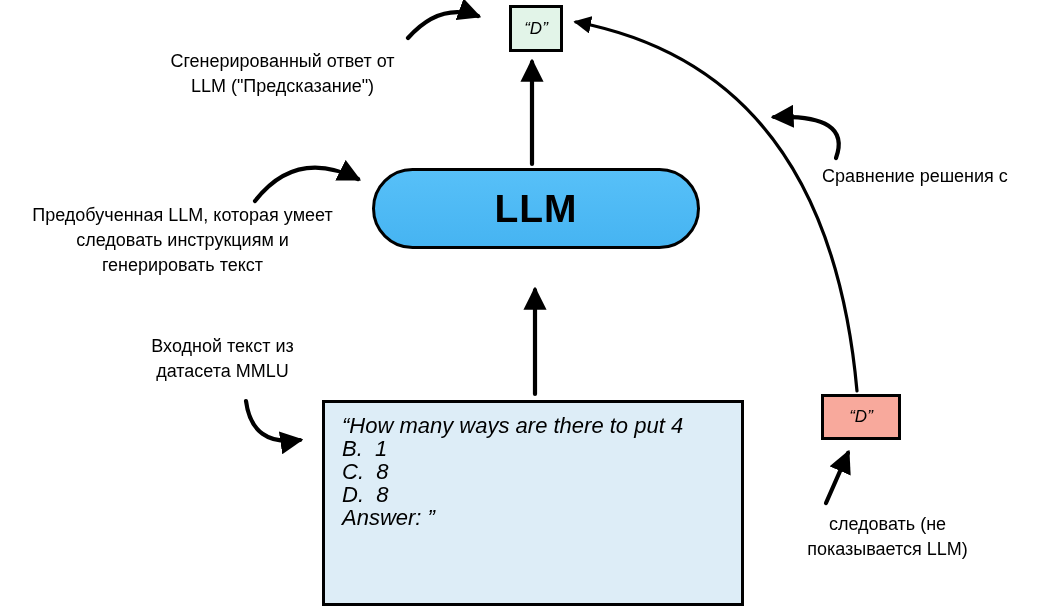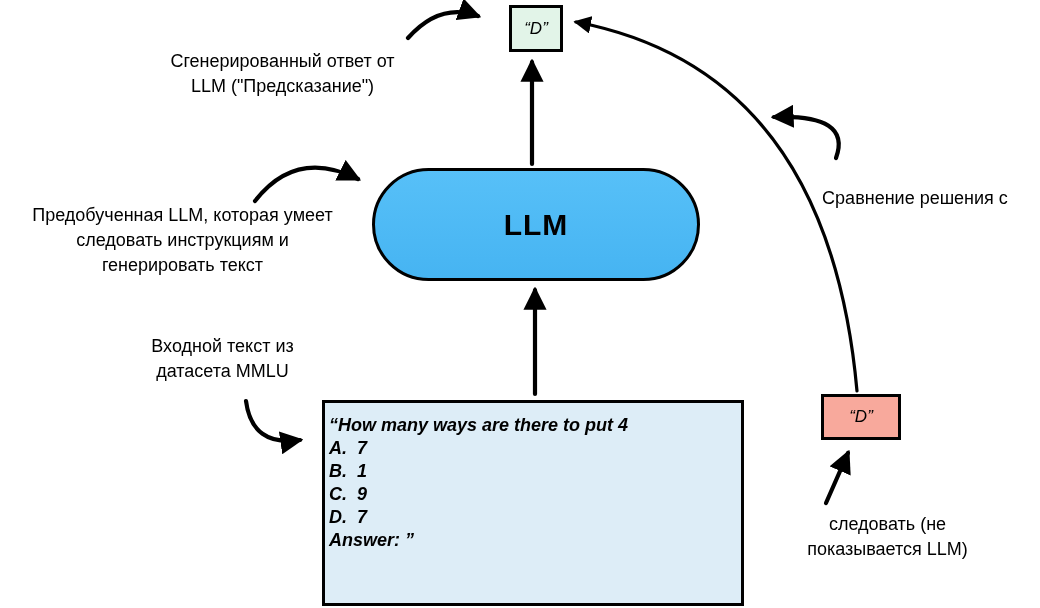--- a/index.html
+++ b/index.html
@@ -13,36 +13,36 @@
   .arrow.w3{stroke-width:3.2;}
 
   .node{position:absolute;box-sizing:border-box;border:3px solid var(--stroke,#000);
         display:flex;align-items:center;justify-content:center;}
   .dval{font-style:italic;font-size:17px;}
 
   #prediction-box{left:509px;top:5px;width:54px;height:47px;background:var(--prediction-fill,#e2f4e8);}
   #truth-box{left:821px;top:394px;width:80px;height:46px;background:var(--truth-fill,#f8a99c);}
 
   #llm-box{
-    left:372px;top:168px;width:328px;height:113px;border-radius:57px;
+    left:372px;top:168px;width:328px;height:81px;border-radius:57px;
     background:linear-gradient(180deg,var(--llm-fill,#57c0f8),var(--llm-fill-dark,#46b4f2));
-    font-weight:bold;font-size:30px;letter-spacing:1px;
+    font-weight:bold;font-size:39px;letter-spacing:1px;
   }
 
   #prompt-box{
     left:322px;top:400px;width:422px;height:206px;background:var(--prompt-fill,#ddedf7);
-    display:block;padding:11px 10px 0 4px;font-style:italic;font-size:18px;line-height:23px;font-weight:bold;
+    display:block;padding:11px 10px 0 17px;font-style:italic;font-size:22px;line-height:23px;
   }
   #prompt-box div{white-space:pre-wrap;}
 
   .note{position:absolute;text-align:center;font-size:18px;line-height:25px;}
   #note-generated{left:130px;top:49px;width:305px;}
   #note-pretrained{left:10px;top:203px;width:345px;}
   #note-input{left:110px;top:334px;width:225px;text-align:center;}
-  #note-comparison{left:795px;top:164px;width:240px;margin-top:22px;}
+  #note-comparison{left:795px;top:164px;width:240px;}
   #note-correct{left:770px;top:512px;width:235px;}
 </style>
 </head>
 <body>
 
 <div id="canvas">
 
   <svg id="arrows" viewBox="0 0 1040 608">
     <defs>
       <marker id="ah" viewBox="0 0 10 10" refX="8.5" refY="5" markerWidth="5.5" markerHeight="5.5" orient="auto-start-reverse">
@@ -62,24 +62,23 @@
   <div class="node" id="prediction-box">
     <span class="dval">“D”</span>
   </div>
 
   <div class="node" id="llm-box">
     <span>LLM</span>
   </div>
 
   <div class="node" id="prompt-box">
       <div>“How many ways are there to put 4</div>
-      <div>A.  7</div>
       <div>B.  1</div>
-      <div>C.  9</div>
-      <div>D.  7</div>
+      <div>C.  8</div>
+      <div>D.  8</div>
       <div>Answer: ”</div>
     </div>
 
   <div class="node" id="truth-box">
     <span class="dval">“D”</span>
   </div>
 
   <div class="note" id="note-pretrained">
       <div>Предобученная LLM, которая умеет</div>
       <div>следовать инструкциям и</div>

